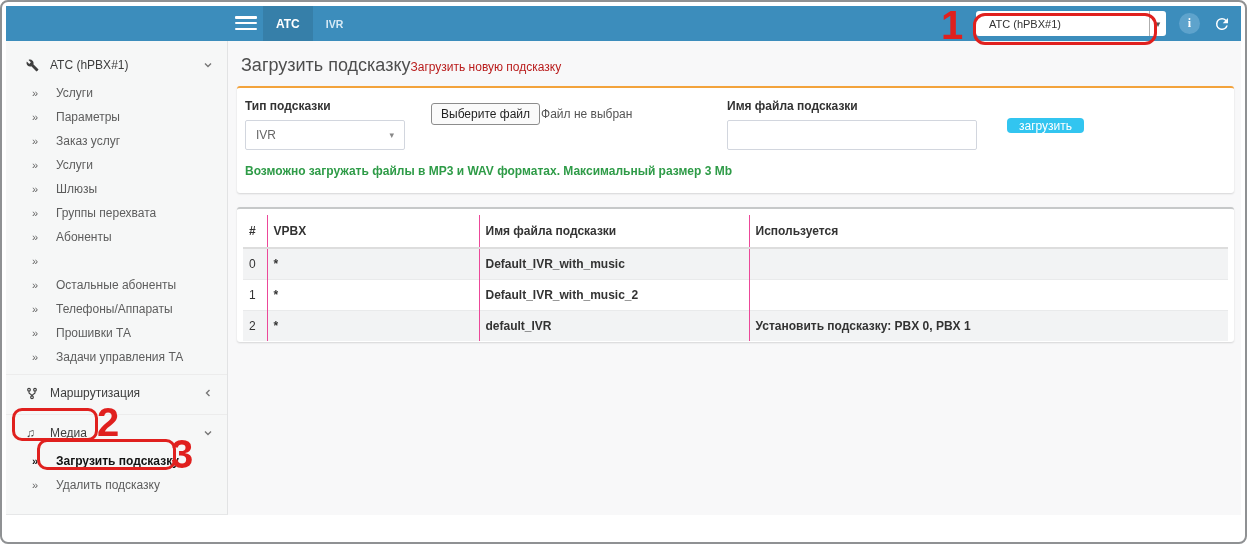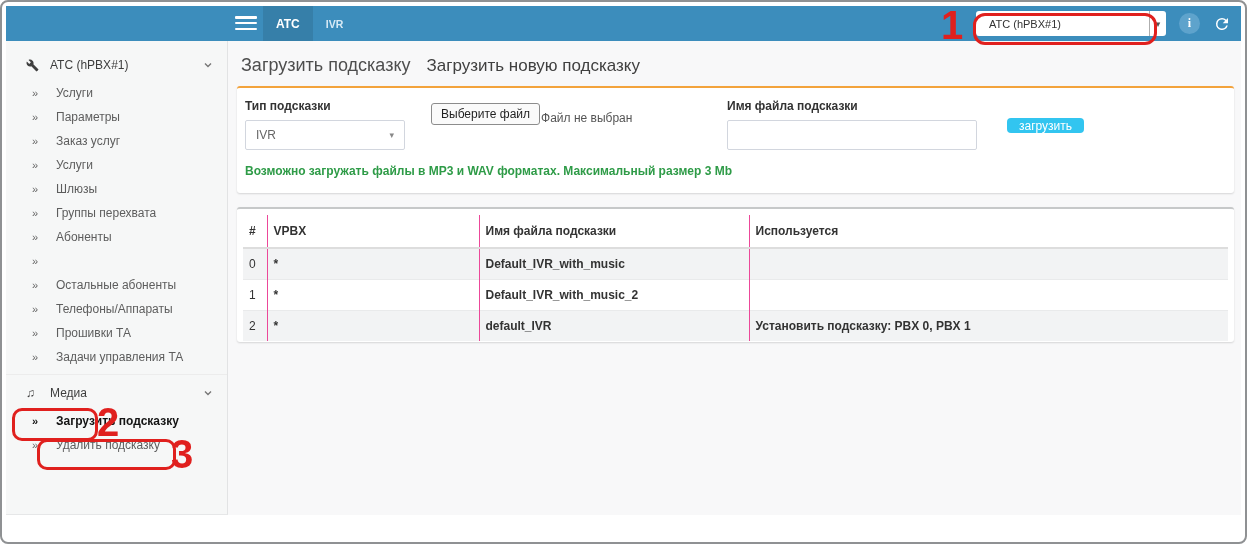--- a/index.html
+++ b/index.html
@@ -26,30 +26,30 @@
   .sb-sec{border-top:1px solid #ececec;margin-top:5px;padding-top:2px;}
   .sb-item{display:flex;align-items:flex-start;padding:5px 10px 5px 26px;font-size:12px;line-height:14px;color:#5d5d5d;cursor:pointer;}
   .sb-item .arr{width:24px;flex:none;font-size:11px;color:#666;}
   .sb-item .lbl{max-width:150px;}
   .sb-item.active{color:#141414;font-weight:700;}
   .sb-item.active .arr{color:#141414;font-weight:700;}
   
   .main{flex:1;background:var(--content_bg,#f8f8f9);padding:0 7px 0 9px;overflow:hidden;}
   .page-header{padding:14px 4px 10px 4px;display:flex;align-items:baseline;}
   .page-title{font-size:18px;color:#4e4e4e;font-weight:500;}
-  .page-subtitle{font-size:17px;color:#404040;margin-left:16px;}
+  .page-subtitle{font-size:12px;color:#b91c1c;margin-left:0;}
   .panel{background:#fff;border-radius:3px;box-shadow:0 1px 2px rgba(0,0,0,.14);}
   .panel-form{border-top:2px solid var(--accent_orange,#f3a33c);padding:11px 12px 15px 8px;}
   .form-row{display:flex;}
   .fg label{display:block;font-weight:700;font-size:12px;color:#333;margin-bottom:7px;}
   .fg-type{width:160px;}
   .select-mimic{height:30px;box-sizing:border-box;border:1px solid #d2d6de;border-radius:2px;background:#fff;display:flex;align-items:center;padding:0 10px;font-size:12px;color:#666;cursor:pointer;}
   .select-mimic .caret{margin-left:auto;color:#888;font-size:9px;}
   .fg-file{margin-left:26px;width:276px;}
-  .file-row{display:flex;align-items:flex-end;margin-top:4px;}
+  .file-row{display:flex;align-items:center;margin-top:4px;}
   .file-btn{border:1px solid #8c8c8c;border-radius:3px;background:#fafafa;padding:3px 9px;font-size:12px;color:#1f1f1f;cursor:pointer;white-space:nowrap;}
   .file-status{margin-left:1px;font-size:12px;color:#555;white-space:nowrap;}
   .fg-name{margin-left:20px;width:250px;}
   .text-input{width:100%;height:30px;box-sizing:border-box;border:1px solid #d2d6de;border-radius:2px;padding:0 8px;font-size:12px;font-family:"Liberation Sans",sans-serif;}
   .btn-upload{margin-left:30px;margin-top:19px;height:15px;padding:0 12px;background:var(--button_cyan,#32c5f0);color:#fff;border:none;border-radius:4px;font-size:12px;cursor:pointer;align-self:flex-start;font-family:"Liberation Sans",sans-serif;}
   .note{margin-top:14px;font-size:12px;font-weight:700;color:var(--note_green,#2e9b47);}
   .panel-table{margin-top:14px;border-top:2px solid #c6c8c9;padding:6px 6px 1px 6px;}
   table{width:100%;border-collapse:collapse;font-size:12px;color:#333;}
   th{text-align:left;padding:9px 6px;border-bottom:2px solid #ddd;font-weight:700;}
   td{padding:8px 6px;border-top:1px solid #e9eaeb;}
@@ -152,20 +152,40 @@
         </div>
       <div class="sb-item">
           <span class="arr">»</span>
           <span class="lbl">Прошивки ТА</span>
         </div>
       <div class="sb-item">
           <span class="arr">»</span>
           <span class="lbl">Задачи управления ТА</span>
         </div>
 
+      <div class="sb-sec">
+        <div class="sb-header">
+          <span class="sb-ico">
+            <svg width="12" height="13" viewBox="0 0 16 16">
+                <g fill="none" stroke="#3f3f3f" stroke-width="1.5">
+                  <circle cx="4" cy="3" r="1.8"></circle>
+                  <circle cx="12" cy="3" r="1.8"></circle>
+                  <circle cx="8" cy="13" r="1.8"></circle>
+                  <path d="M4 5v2c0 2 4 1.5 4 4.5M12 5v2c0 2-4 1.5-4 4.5"></path>
+                </g>
+              </svg>
+          </span>
+          <span>Маршрутизация</span>
+          <span class="sb-chev">
+            <svg width="10" height="10" viewBox="0 0 10 10">
+                <path d="M6.5 2 3.5 5 6.5 8" fill="none" stroke="#777" stroke-width="1.4"></path>
+              </svg>
+          </span>
+        </div>
+      </div>
 
       <div class="sb-sec">
         <div class="sb-header">
           <span class="sb-ico">♫</span>
           <span>Медиа</span>
           <span class="sb-chev">
             <svg width="10" height="10" viewBox="0 0 10 10">
                 <path d="M2 3.5 5 6.5 8 3.5" fill="none" stroke="#777" stroke-width="1.4"></path>
               </svg>
           </span>

